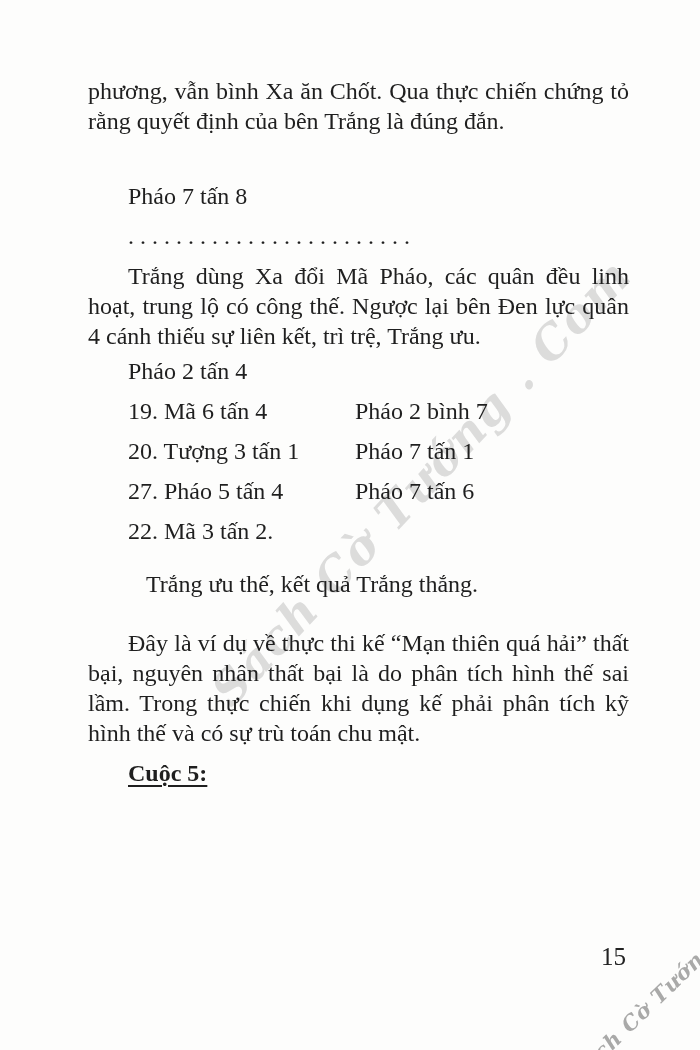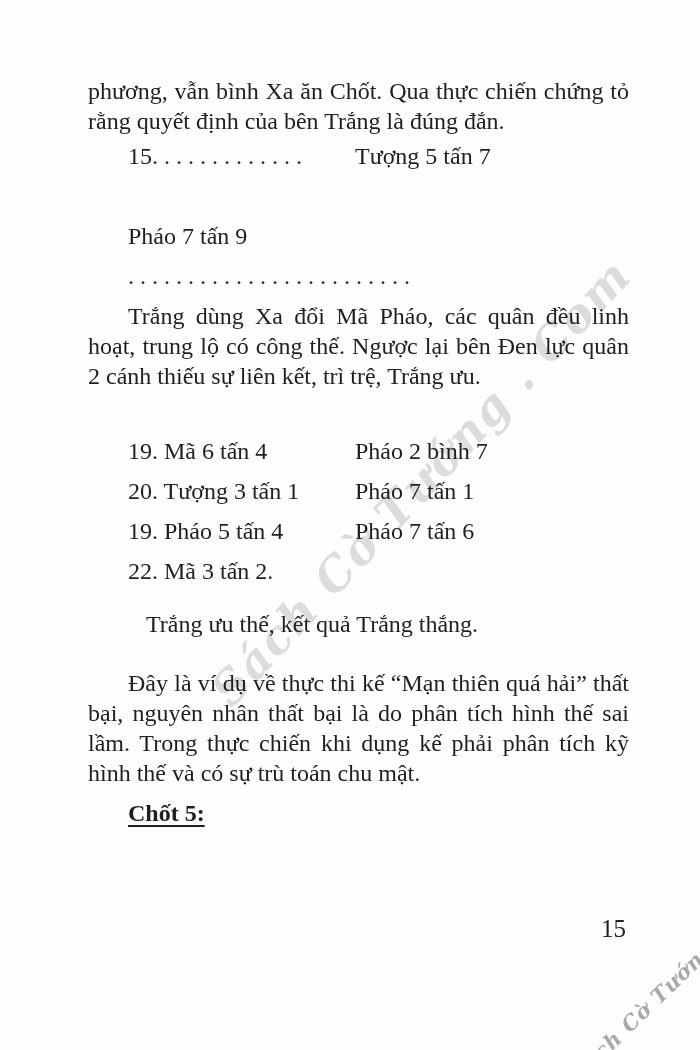--- a/index.html
+++ b/index.html
@@ -57,21 +57,21 @@
     text-underline-offset:4px;
     text-decoration-thickness:2px;
   }
   .single-line{
     text-indent:40px;
     margin:18px;
     white-space:nowrap;
   }
   .page-number{
     position:absolute;
-    left:601px;top:915px;
+    left:601px;top:943px;
     font-size:25px;
     color:#222;
     z-index:2;
   }
   .watermark-center{
     position:absolute;
     left:150px;top:510px;
     width:440px;height:54px;
     line-height:54px;
     text-align:center;
@@ -111,67 +111,64 @@
 
   <div class="watermark-center">Sách Cờ Tướng . Com</div>
   <div class="watermark-corner">Sách Cờ Tướng . Com</div>
 
   <div class="content">
 
     <p class="para">phương, vẫn bình Xa ăn Chốt. Qua thực chiến chứng tỏ rằng quyết định của bên Trắng là đúng đắn.</p>
 
     <div class="moves">
       <div class="move-row">
-        <span class="move-left">15. . . . . . . . . . . . .</span>
-        <span class="move-right">Tượng 5 tấn 7</span>
       </div>
       <div class="move-row">
-      </div>
-      <div class="move-row">
-        <span class="move-right">Pháo 7 tấn 9</span>
+        <span class="move-right">Pháo 7 tấn 8</span>
       </div>
       <div class="move-row">
         <span class="move-right">. . . . . . . . . . . . . . . . . . . . . . . .</span>
       </div>
     </div>
 
     <div class="spacer-sm"></div>
 
-    <p class="para indent">Trắng dùng Xa đổi Mã Pháo, các quân đều linh hoạt, trung lộ có công thế. Ngược lại bên Đen lực quân 2 cánh thiếu sự liên kết, trì trệ, Trắng ưu.</p>
+    <p class="para indent">Trắng dùng Xa đổi Mã Pháo, các quân đều linh hoạt, trung lộ có công thế. Ngược lại bên Đen lực quân 4 cánh thiếu sự liên kết, trì trệ, Trắng ưu.</p>
 
     <div class="moves">
       <div class="move-row">
+        <span class="move-right">Pháo 2 tấn 4</span>
       </div>
       <div class="move-row">
         <span class="move-left">19. Mã 6 tấn 4</span>
         <span class="move-right">Pháo 2 bình 7</span>
       </div>
       <div class="move-row">
         <span class="move-left">20. Tượng 3 tấn 1</span>
         <span class="move-right">Pháo 7 tấn 1</span>
       </div>
       <div class="move-row">
-        <span class="move-left">19. Pháo 5 tấn 4</span>
+        <span class="move-left">27. Pháo 5 tấn 4</span>
         <span class="move-right">Pháo 7 tấn 6</span>
       </div>
       <div class="move-row">
         <span class="move-left">22. Mã 3 tấn 2.</span>
         <span class="move-right"></span>
       </div>
     </div>
 
     <p class="single-line">Trắng ưu thế, kết quả Trắng thắng.</p>
 
     <div class="spacer-p4"></div>
 
     <p class="para indent">Đây là ví dụ về thực thi kế “Mạn thiên quá hải” thất bại, nguyên nhân thất bại là do phân tích hình thế sai lầm. Trong thực chiến khi dụng kế phải phân tích kỹ hình thế và có sự trù toán chu mật.</p>
 
     <div class="spacer-md"></div>
 
-    <p class="heading">Chốt 5:</p>
+    <p class="heading">Cuộc 5:</p>
 
     <div class="spacer-lg"></div>
 
 
   </div>
 
   <div class="page-number">15</div>
 
 </div>
 

